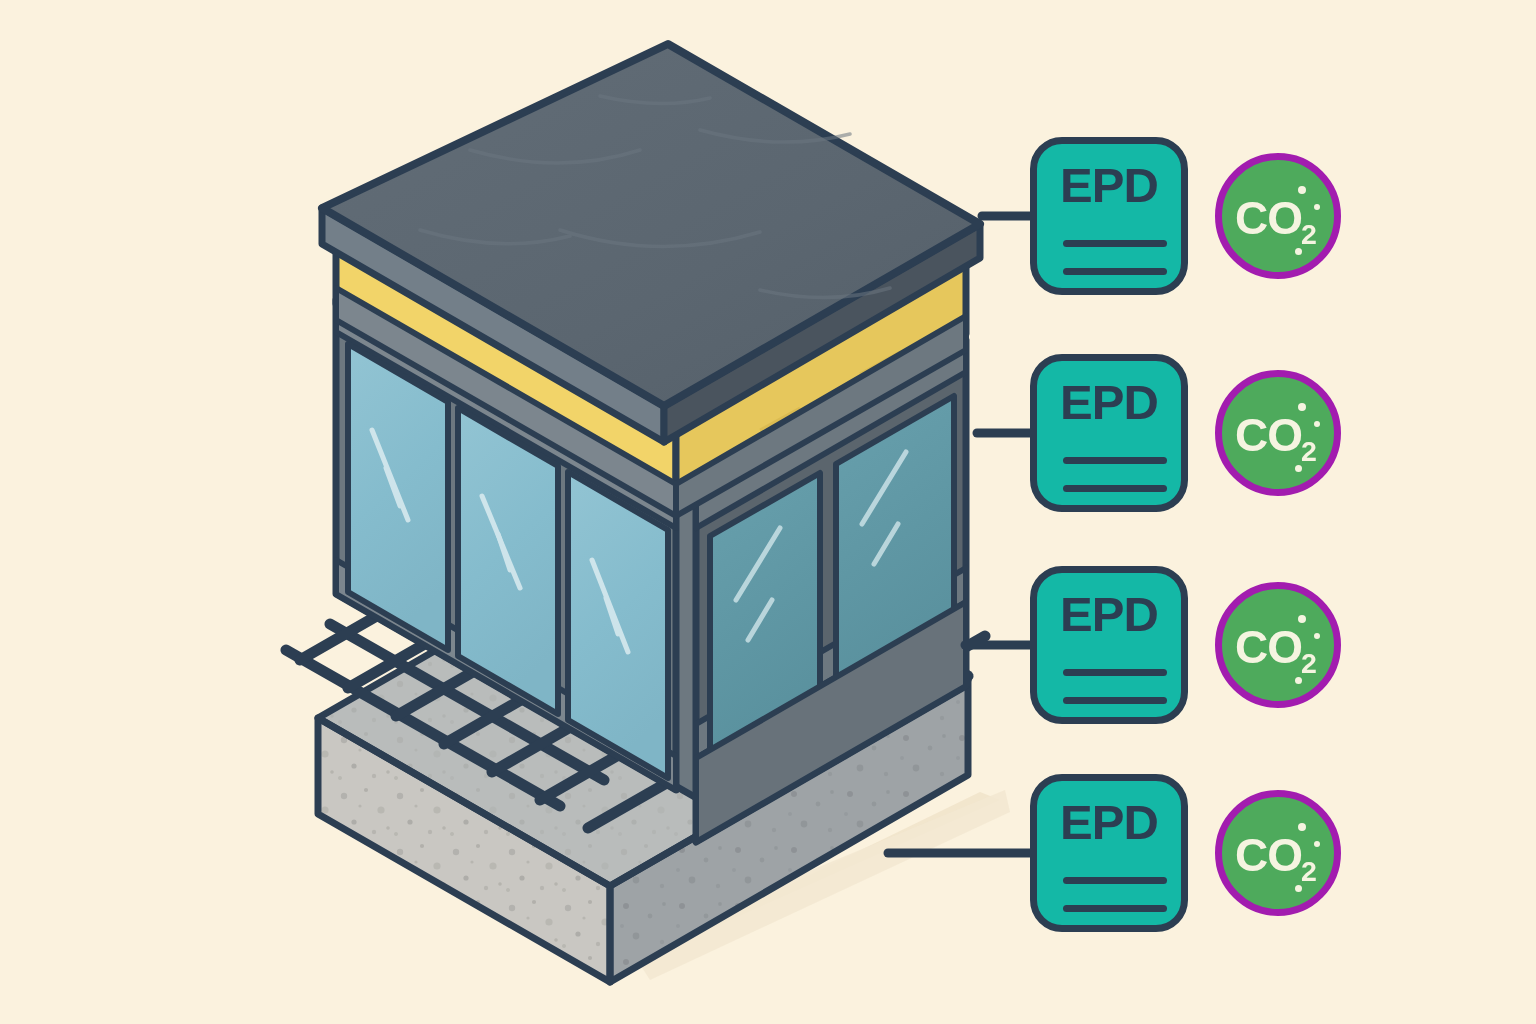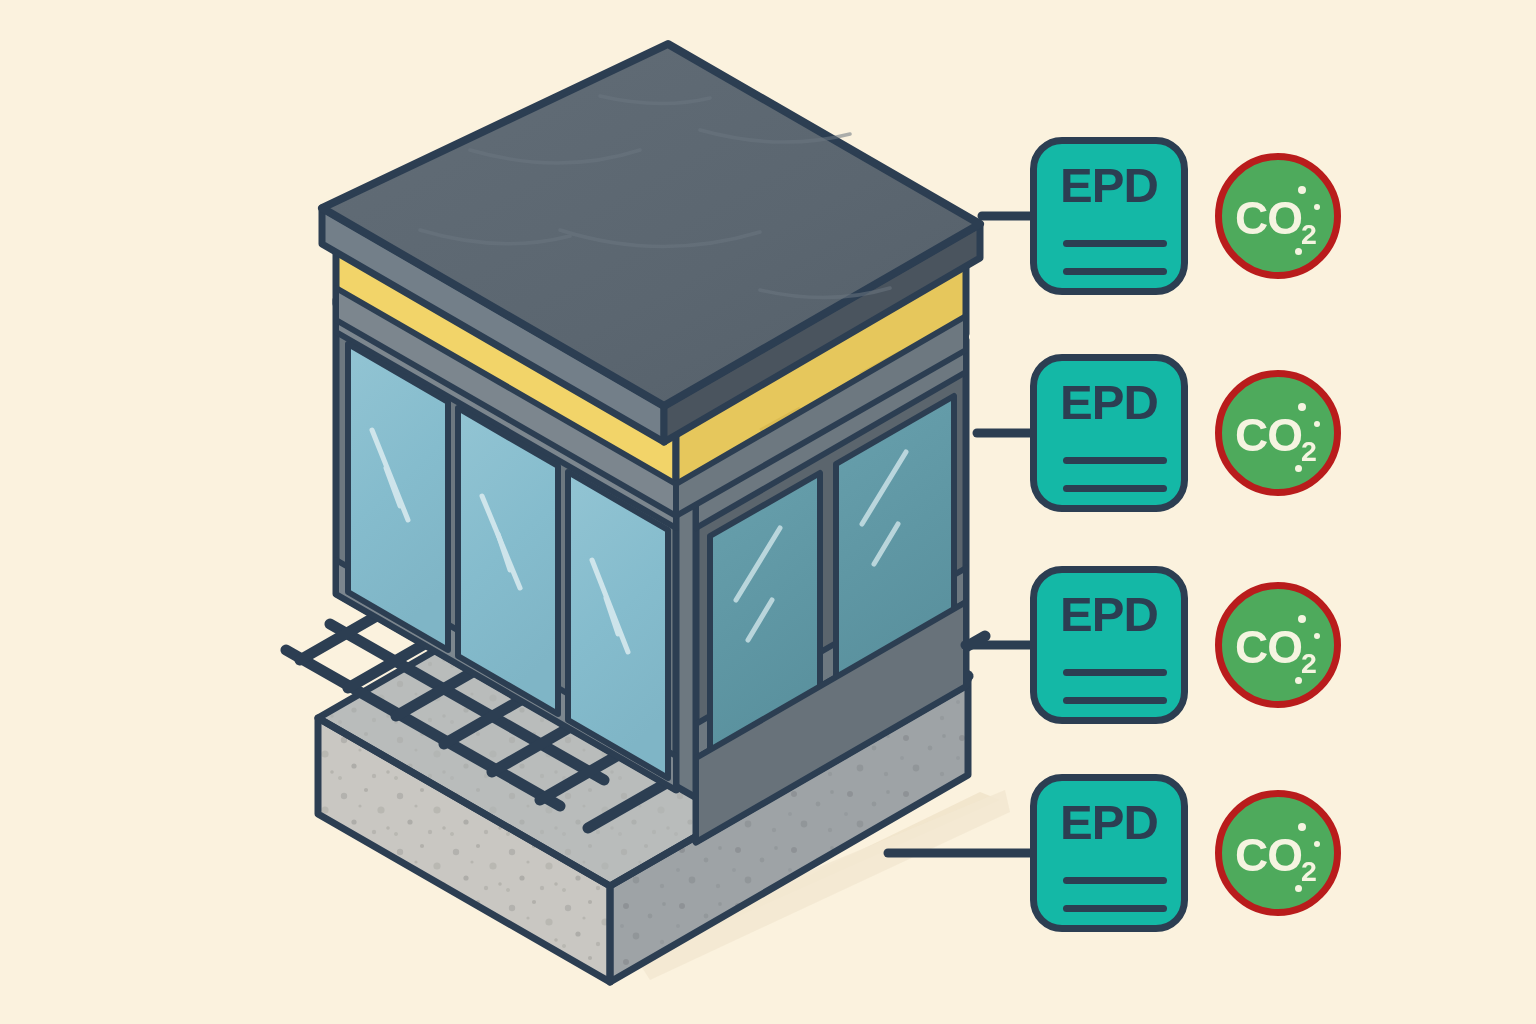--- a/index.html
+++ b/index.html
@@ -23,21 +23,21 @@
     font-family:"Liberation Sans", sans-serif;
   }
   .epd-line{
     position:absolute;left:26px;width:104px;height:7px;
     background:#2c3e52;border-radius:4px;
   }
   .epd-line.l1{top:96px;}
   .epd-line.l2{top:124px;}
   .co2-badge{
     position:absolute;width:126px;height:126px;border-radius:50%;
-    background:#4eaa5c;border:7px solid #b91c1c;box-sizing:border-box;
+    background:#4eaa5c;border:7px solid #a21caf;box-sizing:border-box;
     display:flex;align-items:center;justify-content:center;
   }
   .co2-text{
     font-size:46px;font-weight:bold;color:#f5f4e0;
     font-family:"Liberation Sans", sans-serif;
     line-height:1;letter-spacing:-1px;position:relative;
     transform:translate(-2px,2px);
   }
   .co2-text sub{font-size:0.62em;vertical-align:baseline;position:relative;top:10px;left:-1px;}
   .dot{position:absolute;border-radius:50%;background:#f5f4e0;}

